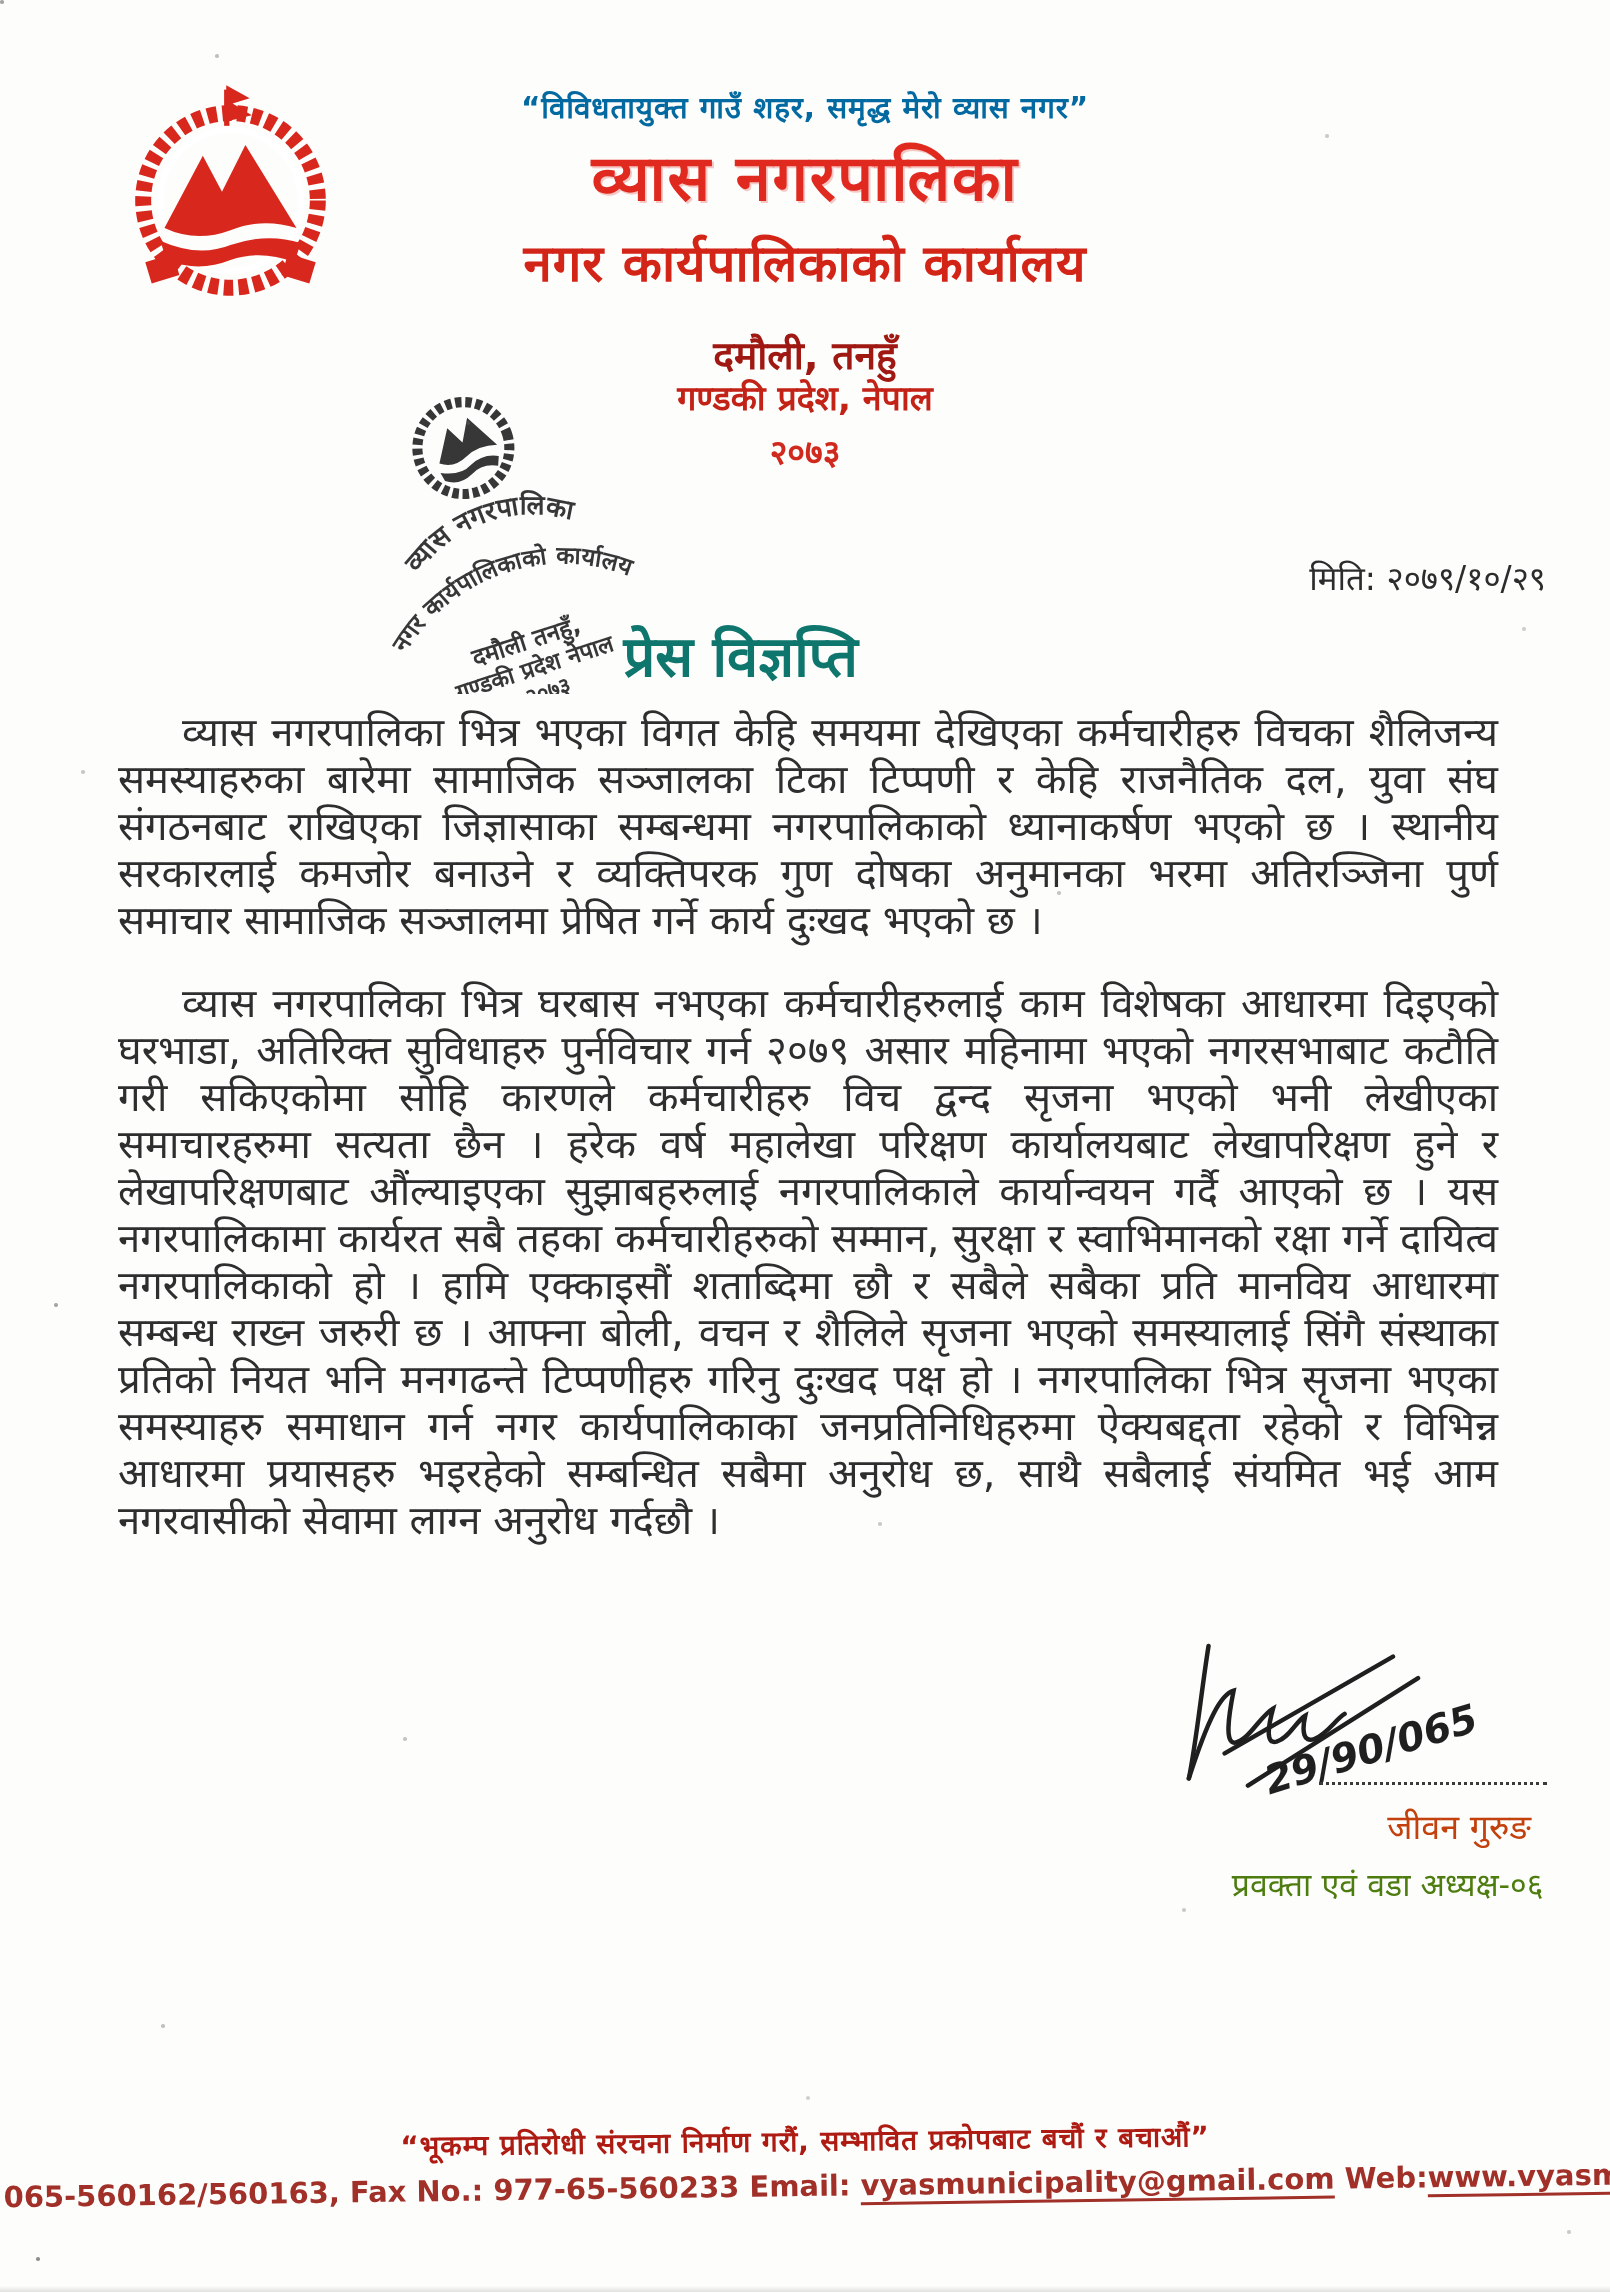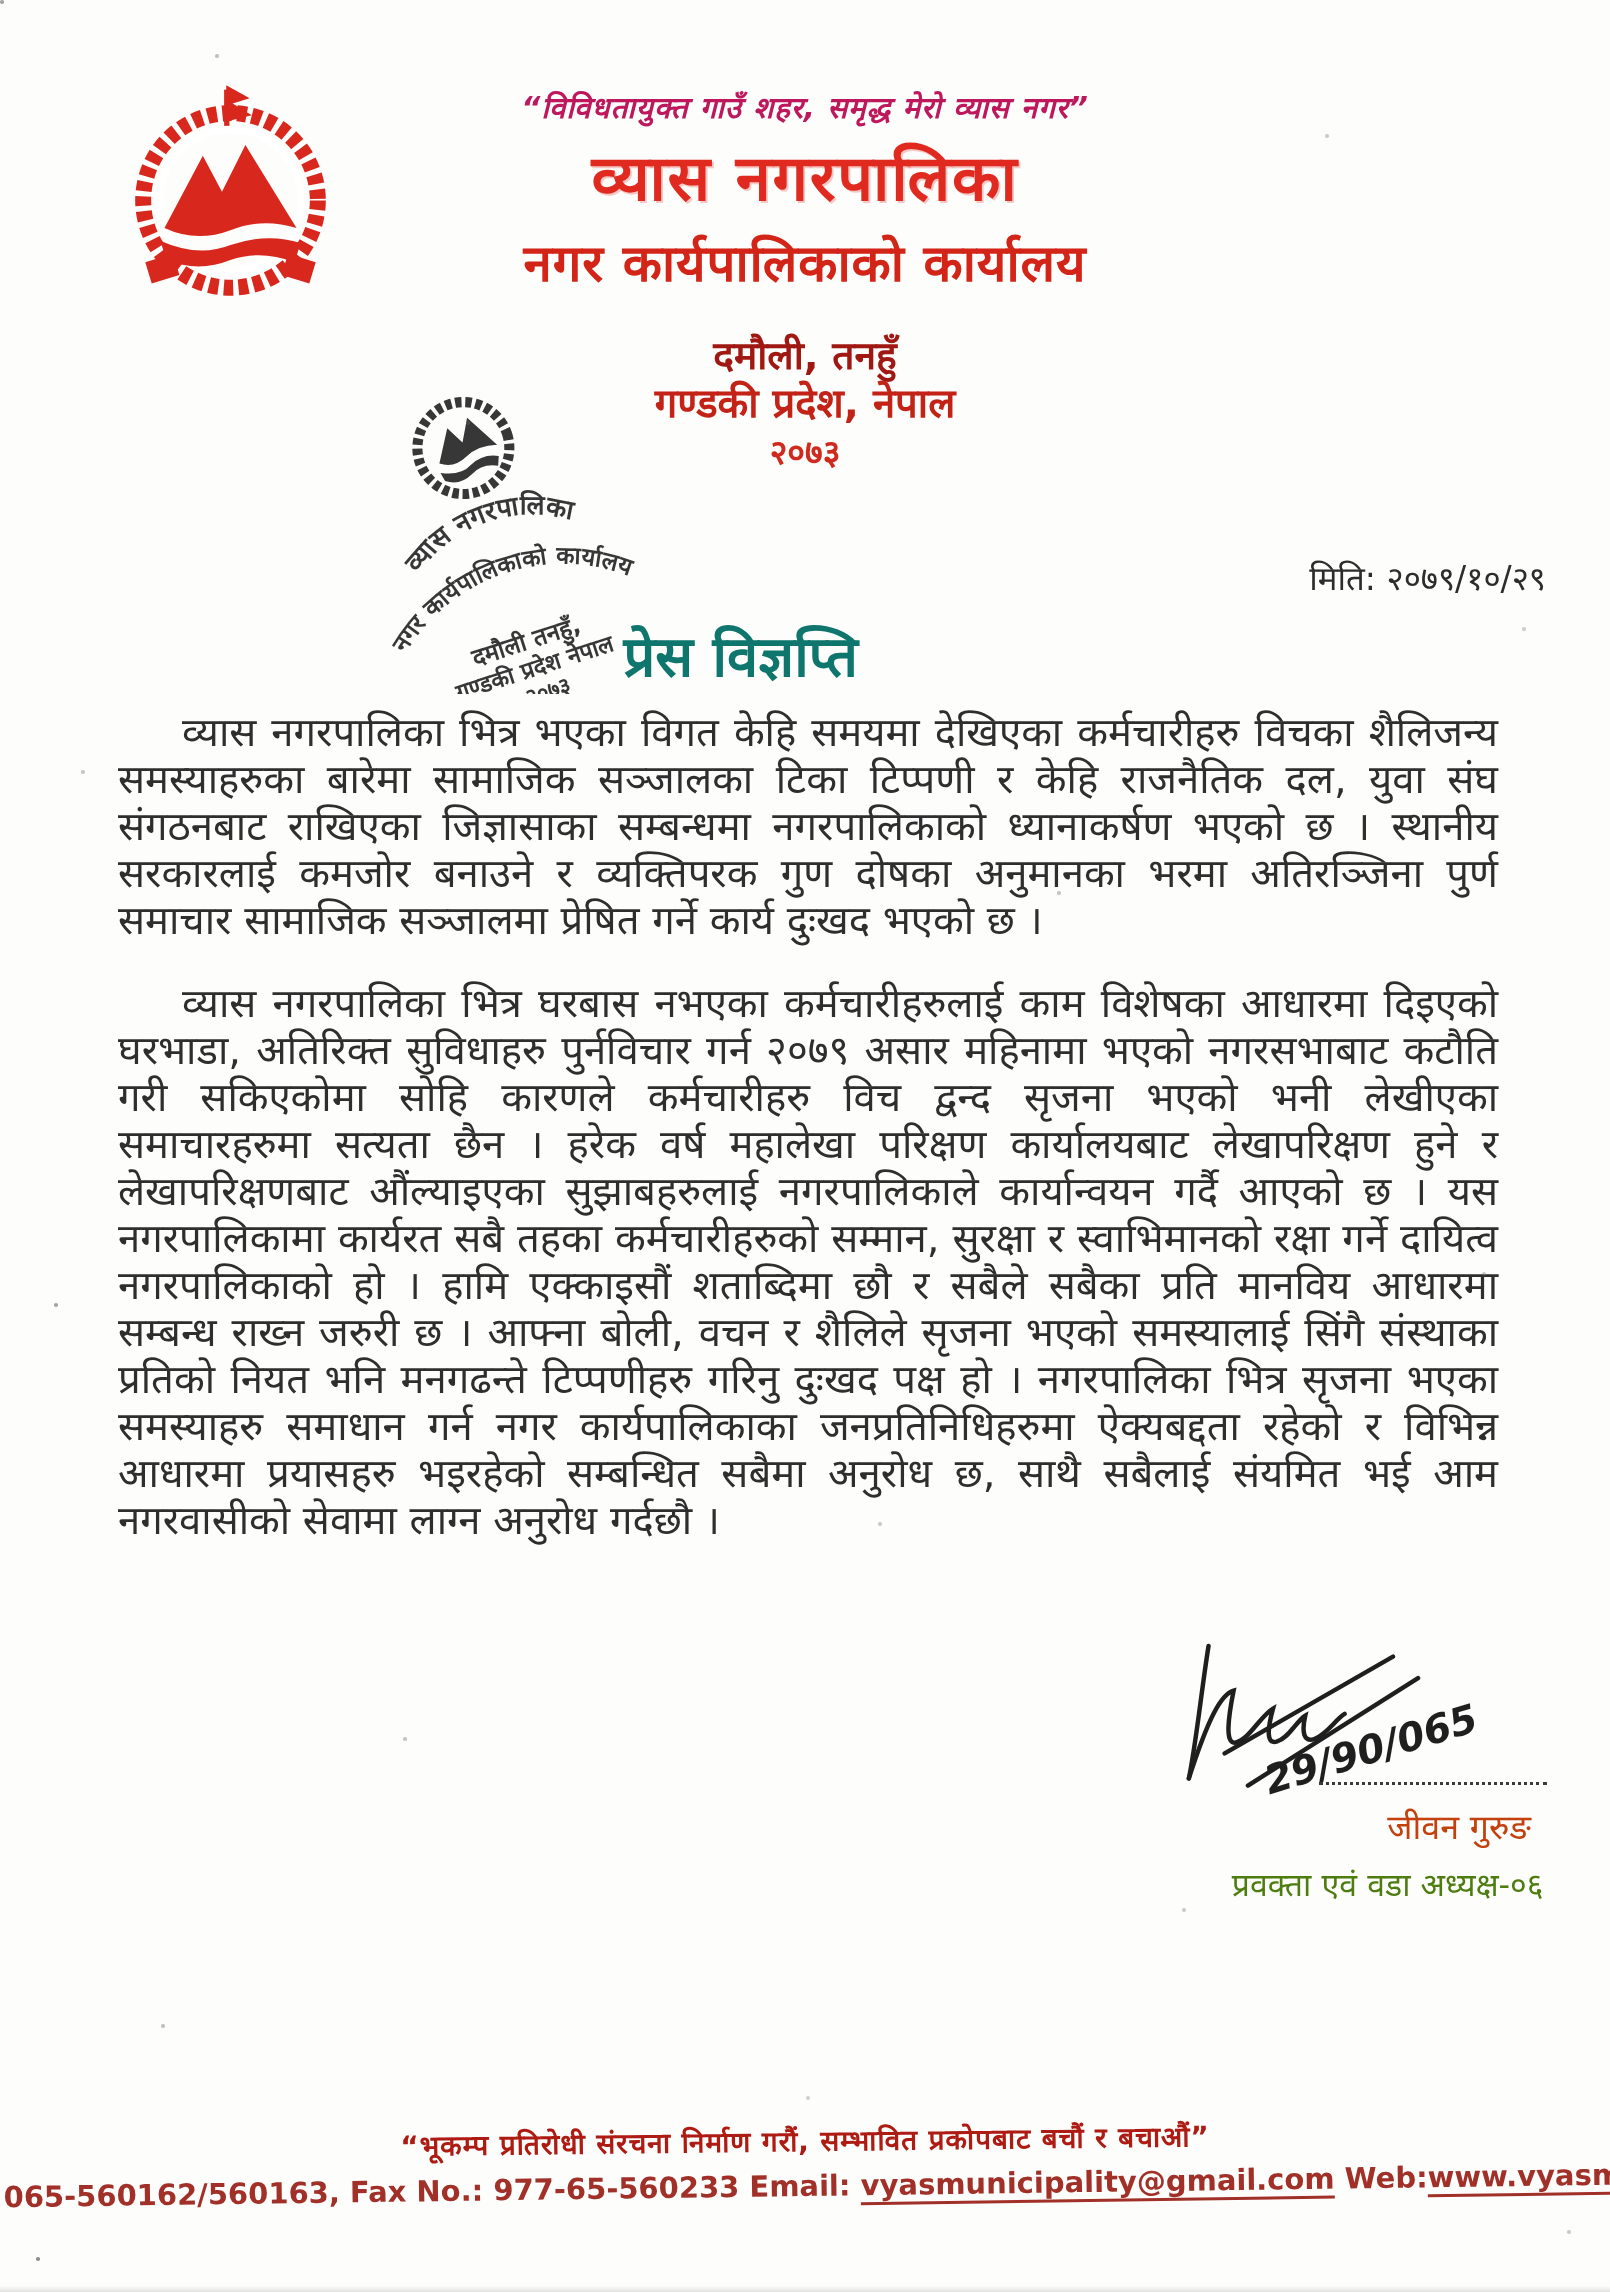--- a/index.html
+++ b/index.html
@@ -6,30 +6,30 @@
   .page{
     position:relative;
     width:1610px;height:2293px;
     background:#fdfdfc;
     overflow:hidden;
     font-family:"DejaVu Sans","Liberation Sans",sans-serif;
   }
   
   .letterhead{position:absolute;left:0;top:0;width:100%;text-align:center;}
   .lh-quote{position:absolute;left:50%;top:86px;transform:translateX(-50%);
-    white-space:nowrap;font-size:29.6px;font-weight:bold;color:#be185d;letter-spacing:0.9px;font-style:italic;}
+    white-space:nowrap;font-size:29.6px;font-weight:bold;color:#0369a1;letter-spacing:0.9px;}
   .lh-title{position:absolute;left:50%;top:133px;transform:translateX(-50%);
     white-space:nowrap;font-size:63px;font-weight:bold;color:#e02a20;letter-spacing:1.8px;
     text-shadow:1.8px 1.8px 0 rgba(224,42,32,.25);}
   .lh-sub{position:absolute;left:50%;top:226px;transform:translateX(-50%);
     white-space:nowrap;font-size:51px;font-weight:bold;color:#d32418;letter-spacing:0.9px;}
   .lh-city{position:absolute;left:50%;top:327px;transform:translateX(-50%);
     white-space:nowrap;font-size:39px;font-weight:bold;color:#a01812;}
   .lh-prov{position:absolute;left:50%;top:374px;transform:translateX(-50%);
-    white-space:nowrap;font-size:40px;font-weight:bold;color:#c32217;}
+    white-space:nowrap;font-size:34px;font-weight:bold;color:#c32217;}
   .lh-year{position:absolute;left:50%;top:428px;transform:translateX(-50%);
     white-space:nowrap;font-size:34px;font-weight:bold;color:#d02a1e;}
   .logo{position:absolute;left:124px;top:81px;}
   
   .stamp{position:absolute;left:324px;top:363px;opacity:.88;}
   
   .date-line{position:absolute;right:64px;top:555px;font-size:33px;color:#2c2c2c;white-space:nowrap;}
   .doc-title{position:absolute;left:46%;top:616px;transform:translateX(-50%);
     font-size:56px;font-weight:bold;color:#0f766e;white-space:nowrap;}
   .body-text{position:absolute;left:106px;top:697px;width:1404px;color:#2e2e2e;}

